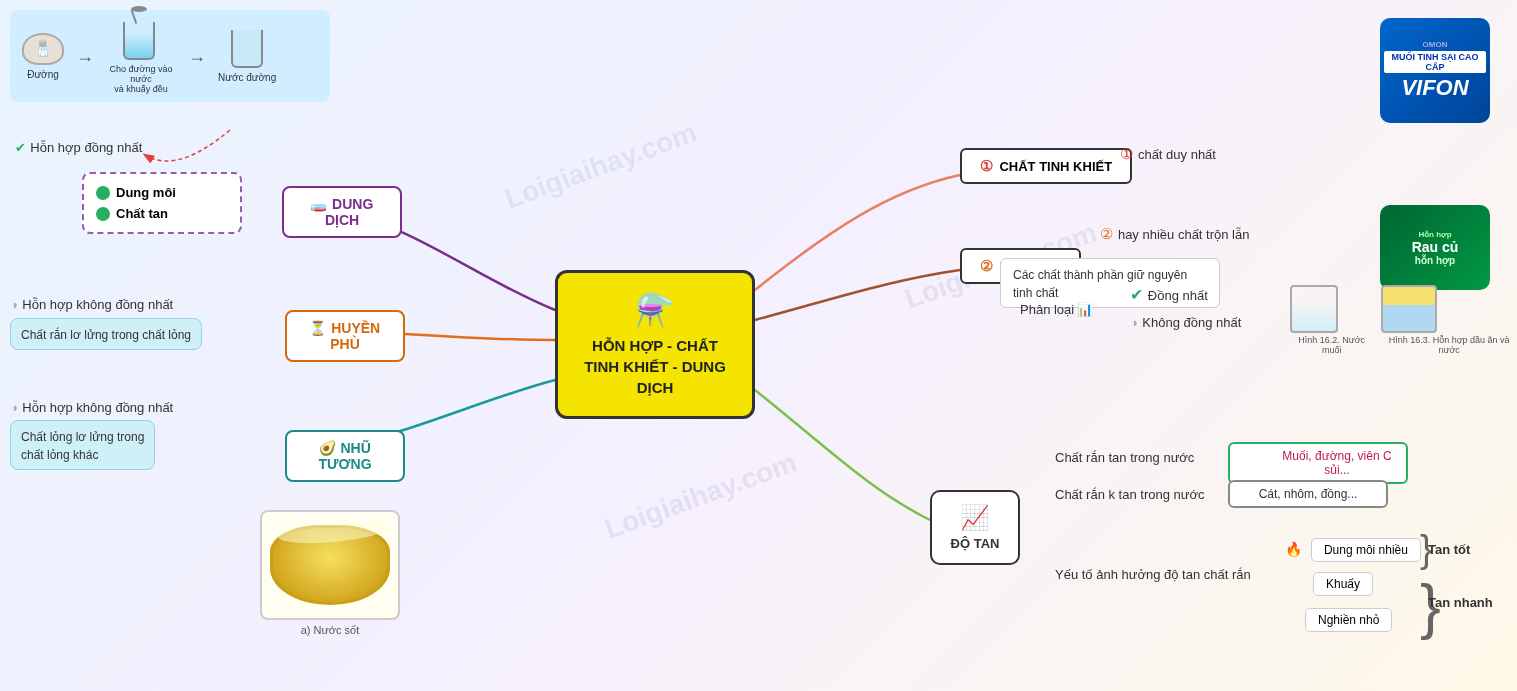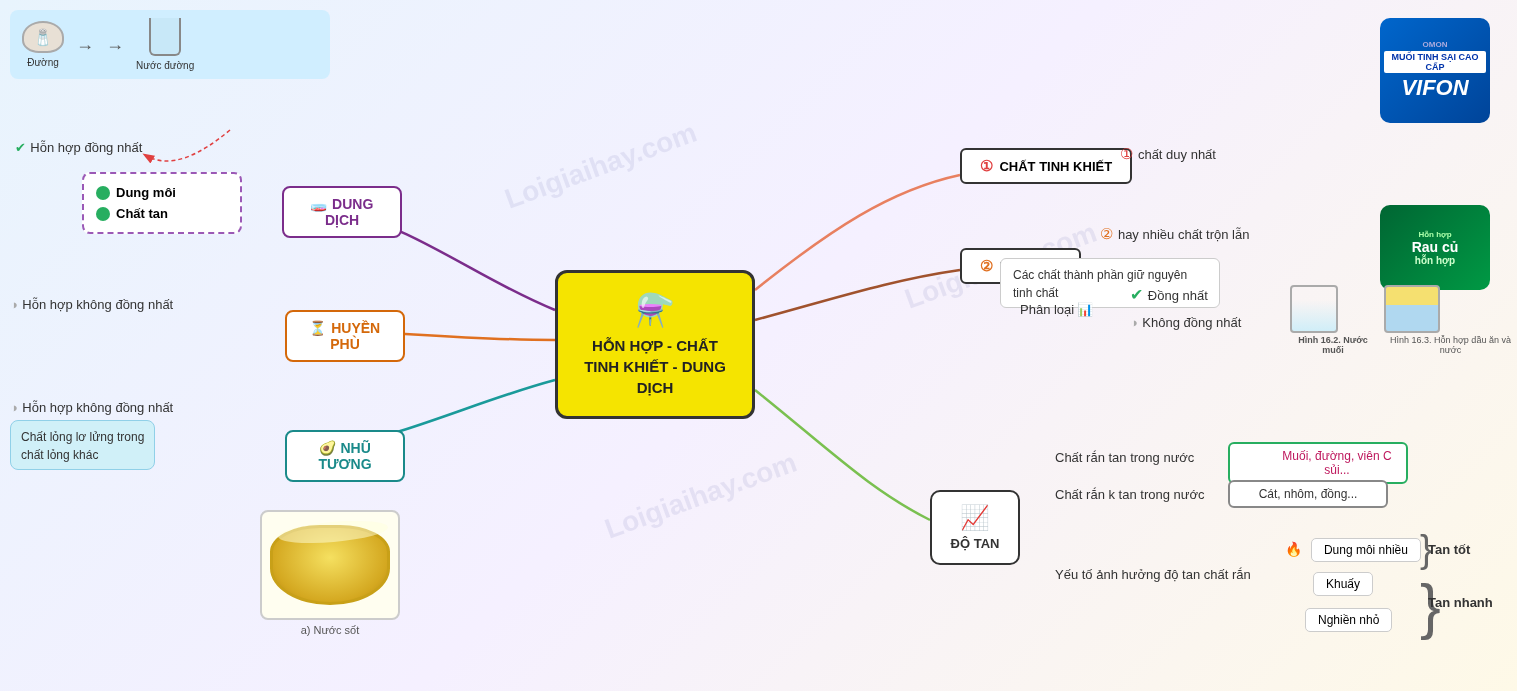--- a/index.html
+++ b/index.html
@@ -197,20 +197,28 @@
   </svg>
 
   <div class="top-diagram node" style="left:10px; top:10px; width:320px;">
     <div class="diagram-step">
       <div style="width:42px; height:32px; background:#e8e0d5; border-radius:50% 50% 40% 40%; border:2px solid #aaa; display:flex; align-items:center; justify-content:center;">
         <span style="font-size:16px;">🧂</span>
       </div>
       <span>Đường</span>
     </div>
     <span class="arrow-right">→</span>
+    <div class="diagram-step">
+      <div style="position:relative; width:36px; height:42px;">
+        <div style="width:32px; height:38px; background:linear-gradient(to bottom, transparent 30%, #7ad0f0 100%); border:2px solid #888; border-top:none; border-radius:0 0 6px 6px; position:absolute; bottom:0;"></div>
+        <div style="position:absolute; top:-8px; left:10px; width:2px; height:14px; background:#888; transform:rotate(-20deg);"></div>
+        <div style="position:absolute; top:-12px; left:8px; width:16px; height:6px; background:#888; border-radius:50%;"></div>
+      </div>
+      <span style="font-size:9px; text-align:center; max-width:70px;">Cho đường vào nước<br>và khuấy đều</span>
+    </div>
     <span class="arrow-right">→</span>
     <div class="diagram-step">
       <div style="width:32px; height:38px; background:#c8e8f8; border:2px solid #888; border-top:none; border-radius:0 0 6px 6px;"></div>
       <span>Nước đường</span>
     </div>
   </div>
 
   <div class="node" style="left:15px; top:138px;">
     <span style="color:#27ae60; font-size:13px;">✔</span>
     <span style="font-size:13px; color:#333;"> Hỗn hợp đồng nhất</span>
@@ -228,20 +236,23 @@
     </div>
     <div class="chat-tan-row">
       <span class="dot-green"></span>
       <span style="font-size:13px; font-weight:600;">Chất tan</span>
     </div>
   </div>
 
   <div class="node" style="left:10px; top:295px;">
     <span style="font-size:13px; color:#aaa;">◑</span>
     <span style="font-size:13px; color:#333;"> Hỗn hợp không đồng nhất</span>
+  </div>
+  <div class="node" style="left:10px; top:318px; background:#d0f0f8; border-radius:8px; padding:6px 10px; border:1px solid #90d0e8;">
+    <span style="font-size:12px; color:#333;">Chất rắn lơ lửng trong chất lỏng</span>
   </div>
   <div class="node branch-box orange" style="left:285px; top:310px; width:115px;">
     <span>⏳</span>
     <span>HUYỀN PHÙ</span>
   </div>
 
   <div class="node" style="left:10px; top:398px;">
     <span style="font-size:13px; color:#aaa;">◑</span>
     <span style="font-size:13px; color:#333;"> Hỗn hợp không đồng nhất</span>
   </div>
@@ -327,21 +338,21 @@
     <span style="font-size:13px; color:#333;"> Đồng nhất</span>
   </div>
   <div class="node" style="left:1130px; top:313px;">
     <span style="font-size:13px; color:#aaa;">◑</span>
     <span style="font-size:13px; color:#333;"> Không đồng nhất</span>
   </div>
 
   <div class="node" style="left:1290px; top:285px; display:flex; gap:8px;">
     <div>
       <div style="width:48px; height:48px; background:linear-gradient(to bottom, transparent 30%, #d0eef8 100%); border:2px solid #aaa; border-radius:4px;"></div>
-      <div style="font-size:9px; color:#555; text-align:center; margin-top:2px;font-weight:bold;">Hình 16.2. Nước muối</div>
+      <div style="font-size:9px; color:#555; text-align:center; margin-top:2px;">Hình 16.2. Nước muối</div>
     </div>
     <div>
       <div style="width:56px; height:48px; background:linear-gradient(to bottom, #f5e070 0%, #f5e070 40%, #b0d8f0 40%, #b0d8f0 100%); border:2px solid #aaa; border-radius:4px;"></div>
       <div style="font-size:9px; color:#555; text-align:center; margin-top:2px;">Hình 16.3. Hỗn hợp dầu ăn và nước</div>
     </div>
   </div>
 
   <div class="node" style="left:930px; top:490px;">
     <div class="dot-tan-box">
       <div style="font-size:24px;">📈</div>

